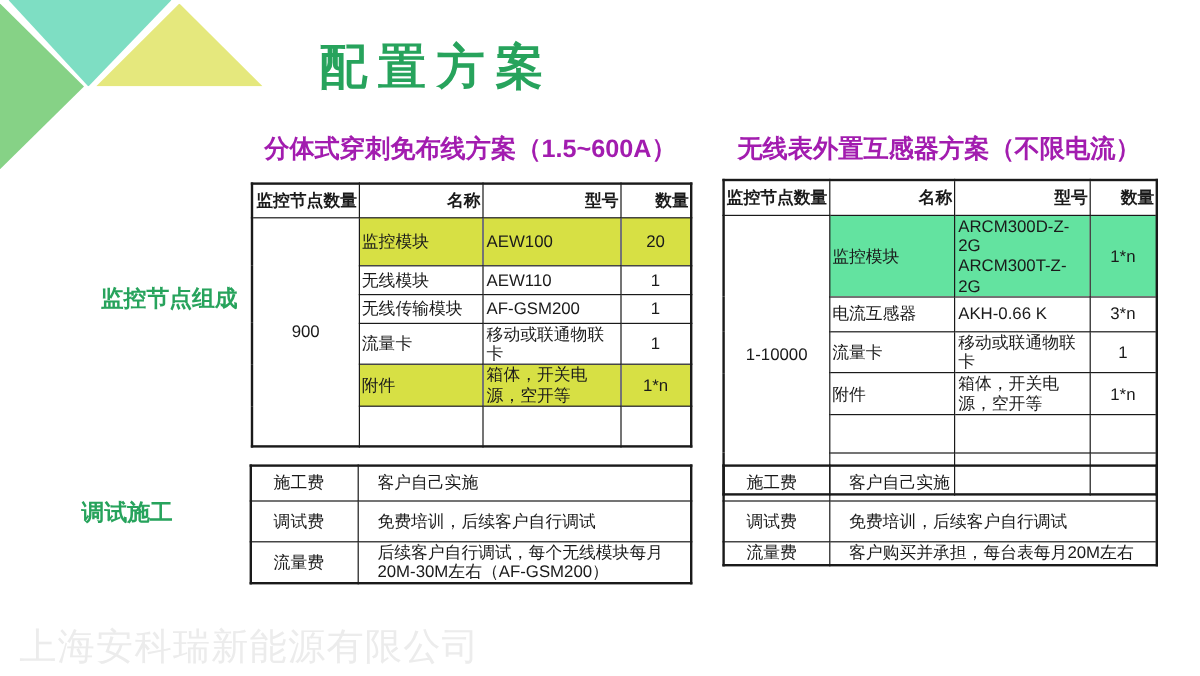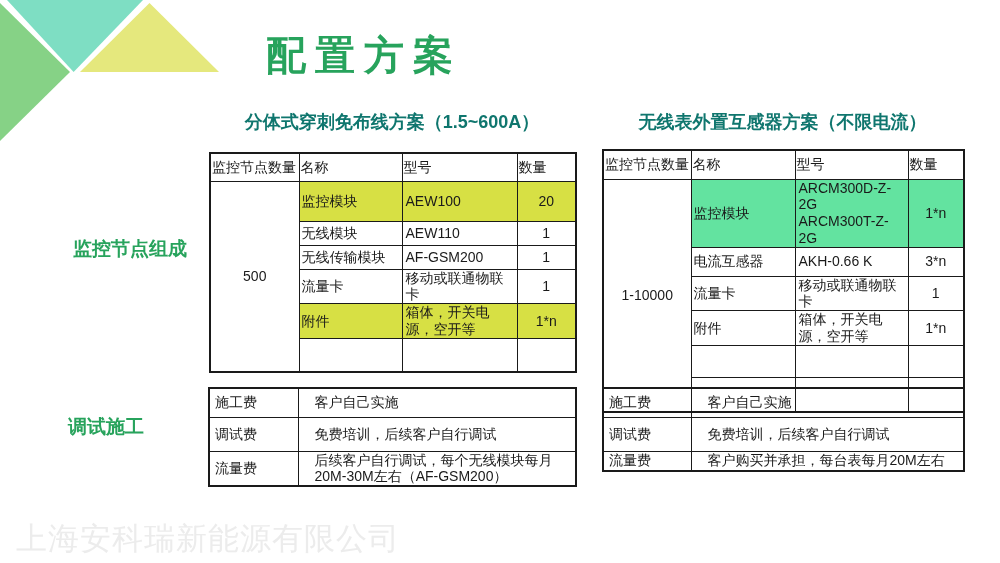--- a/index.html
+++ b/index.html
@@ -16,54 +16,54 @@
   .tri-green  { left:0;    top:3px; width:70px;  height:138px; background:#86d286;
                 clip-path:polygon(0 0,100% 50%,0 100%); }
   .tri-yellow { left:80px; top:3px; width:139px; height:69px; background:#e5e87d;
                 clip-path:polygon(50% 0,0 100%,100% 100%); }
 
   .title {
     position:absolute; left:266px; top:28px;
     font-size:40px; font-weight:bold; color:#27a35c; letter-spacing:9px;
   }
   .subtitle {
-    position:absolute; top:110px; font-size:18px; font-weight:bold;
-    color:#0f766e; text-align:center; white-space:nowrap;
+    position:absolute; top:110px; font-size:21px; font-weight:bold;
+    color:#a21caf; text-align:center; white-space:nowrap;
   }
   #sub-left  { left:209px; width:366px; }
   #sub-right { left:602px; width:361px; }
 
   .side-label {
     position:absolute; font-size:19px; font-weight:bold; color:#27a35c; white-space:nowrap;
   }
-  #label-comp { left:73px; top:236px;text-align:center; }
+  #label-comp { left:84px; top:236px;text-align:center; }
   #label-comm { left:68px; top:414px;font-family:Liberation Mono, monospace; }
 
   table {
     position:absolute; border-collapse:collapse; table-layout:fixed;
     font-size:14px; color:#1a1a1a; border:2px solid #1a1a1a; line-height:1.2;
   }
   td,th { border:1.6px solid #1a1a1a; padding:0 3px; overflow:hidden; vertical-align:middle; }
-  th { font-weight:normal; text-align:left; padding:0 1px;margin-top:20px; }
+  th { font-weight:bold; text-align:right; padding:0 1px;margin-top:20px; }
   .c { text-align:center; }
   .name  { text-align:left; padding-left:2px; }
   .model { text-align:left; padding-left:3px; white-space:pre-line; }
   .hl-y { background:#d7e044; }
   .hl-g { background:#63e3a0;margin-top:41px; }
 
   #cfg-left  { left:209px; top:152px; width:366px; }
   #cfg-right { left:602px; top:149px; width:361px; }
   #cost-left  { left:208px; top:387px; width:367px; }
   #cost-right { left:602px; top:387px; width:361px; }
 
   .rh24{height:24px} .rh26{height:26px} .rh28{height:28px} .rh29{height:29px}
   .rh30{height:30px} .rh32{height:32px} .rh33{height:33px} .rh34{height:34px}
   .rh35{height:35px} .rh36{height:20px} .rh40{height:40px}
 
-  .cost-label { text-align:left; padding-left:5px; font-weight:normal; }
+  .cost-label { text-align:left; padding-left:18px; font-weight:normal; }
   .cost-value { text-align:left; padding-left:16px; }
 
   .watermark {
     position:absolute; left:16px; top:518px;
     font-size:31px; color:#ececec; letter-spacing:1px; white-space:nowrap;
   }
 </style>
 </head>
 <body>
 
@@ -87,21 +87,21 @@
       <col style="width:59px">
     </colgroup>
   <tbody>
       <tr class="rh28">
     <th>监控节点数量</th>
     <th>名称</th>
     <th>型号</th>
     <th>数量</th>
   </tr>
   <tr class="rh40">
-    <td class="c" rowspan="6">500</td>
+    <td class="c" rowspan="6">900</td>
     <td class="name hl-y">监控模块</td>
     <td class="model hl-y">AEW100</td>
     <td class="c hl-y">20</td>
   </tr>
   <tr class="rh24">
     <td class="name">无线模块</td>
     <td class="model">AEW110</td>
     <td class="c">1</td>
   </tr>
   <tr class="rh24">

